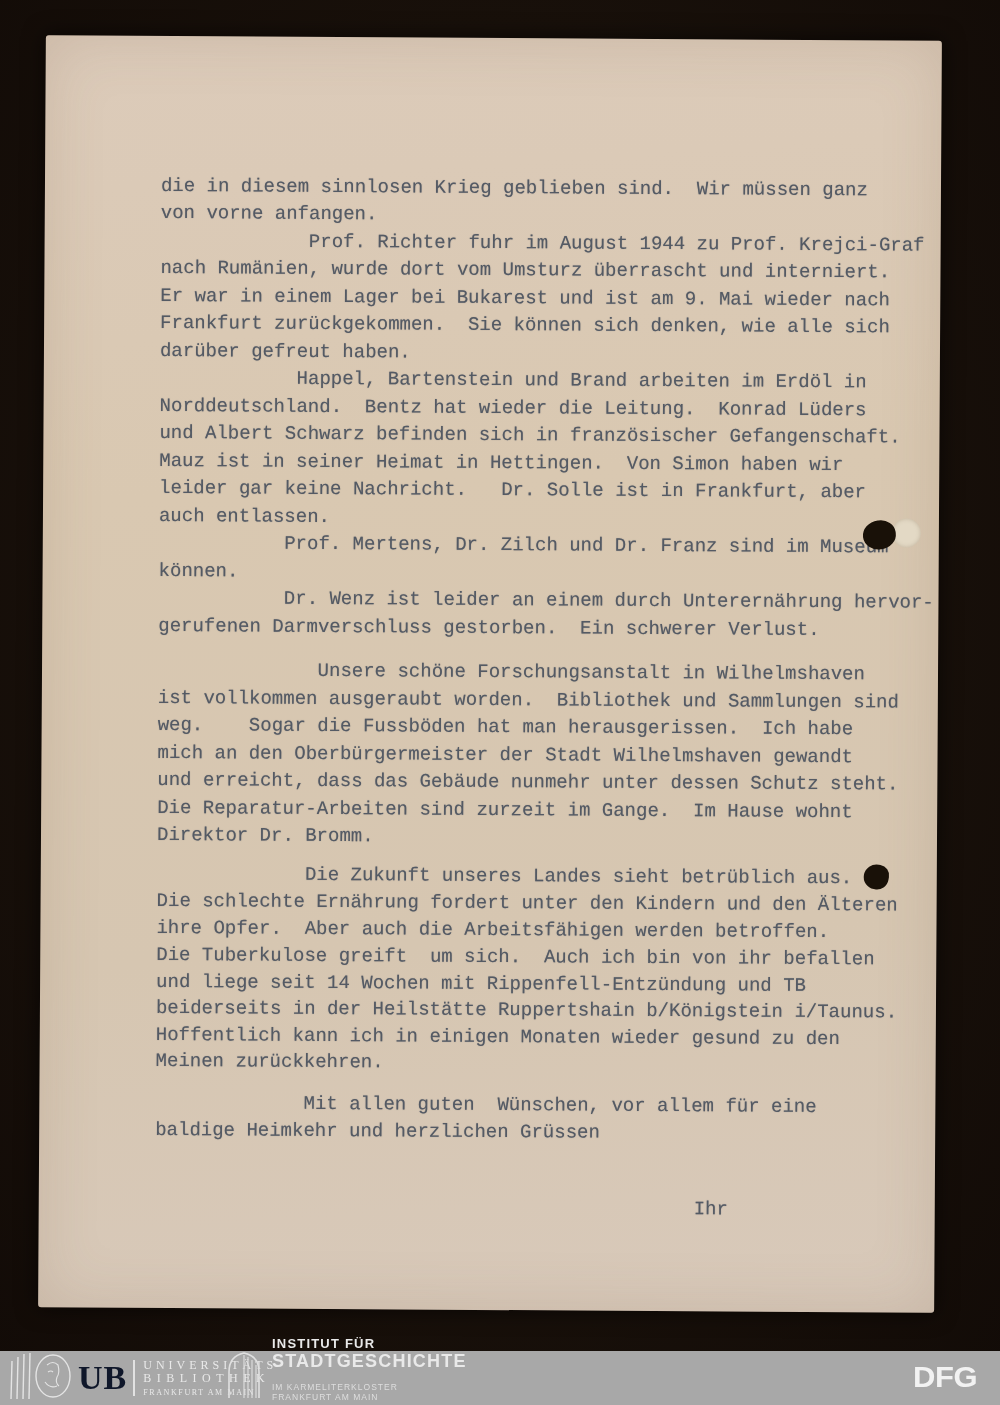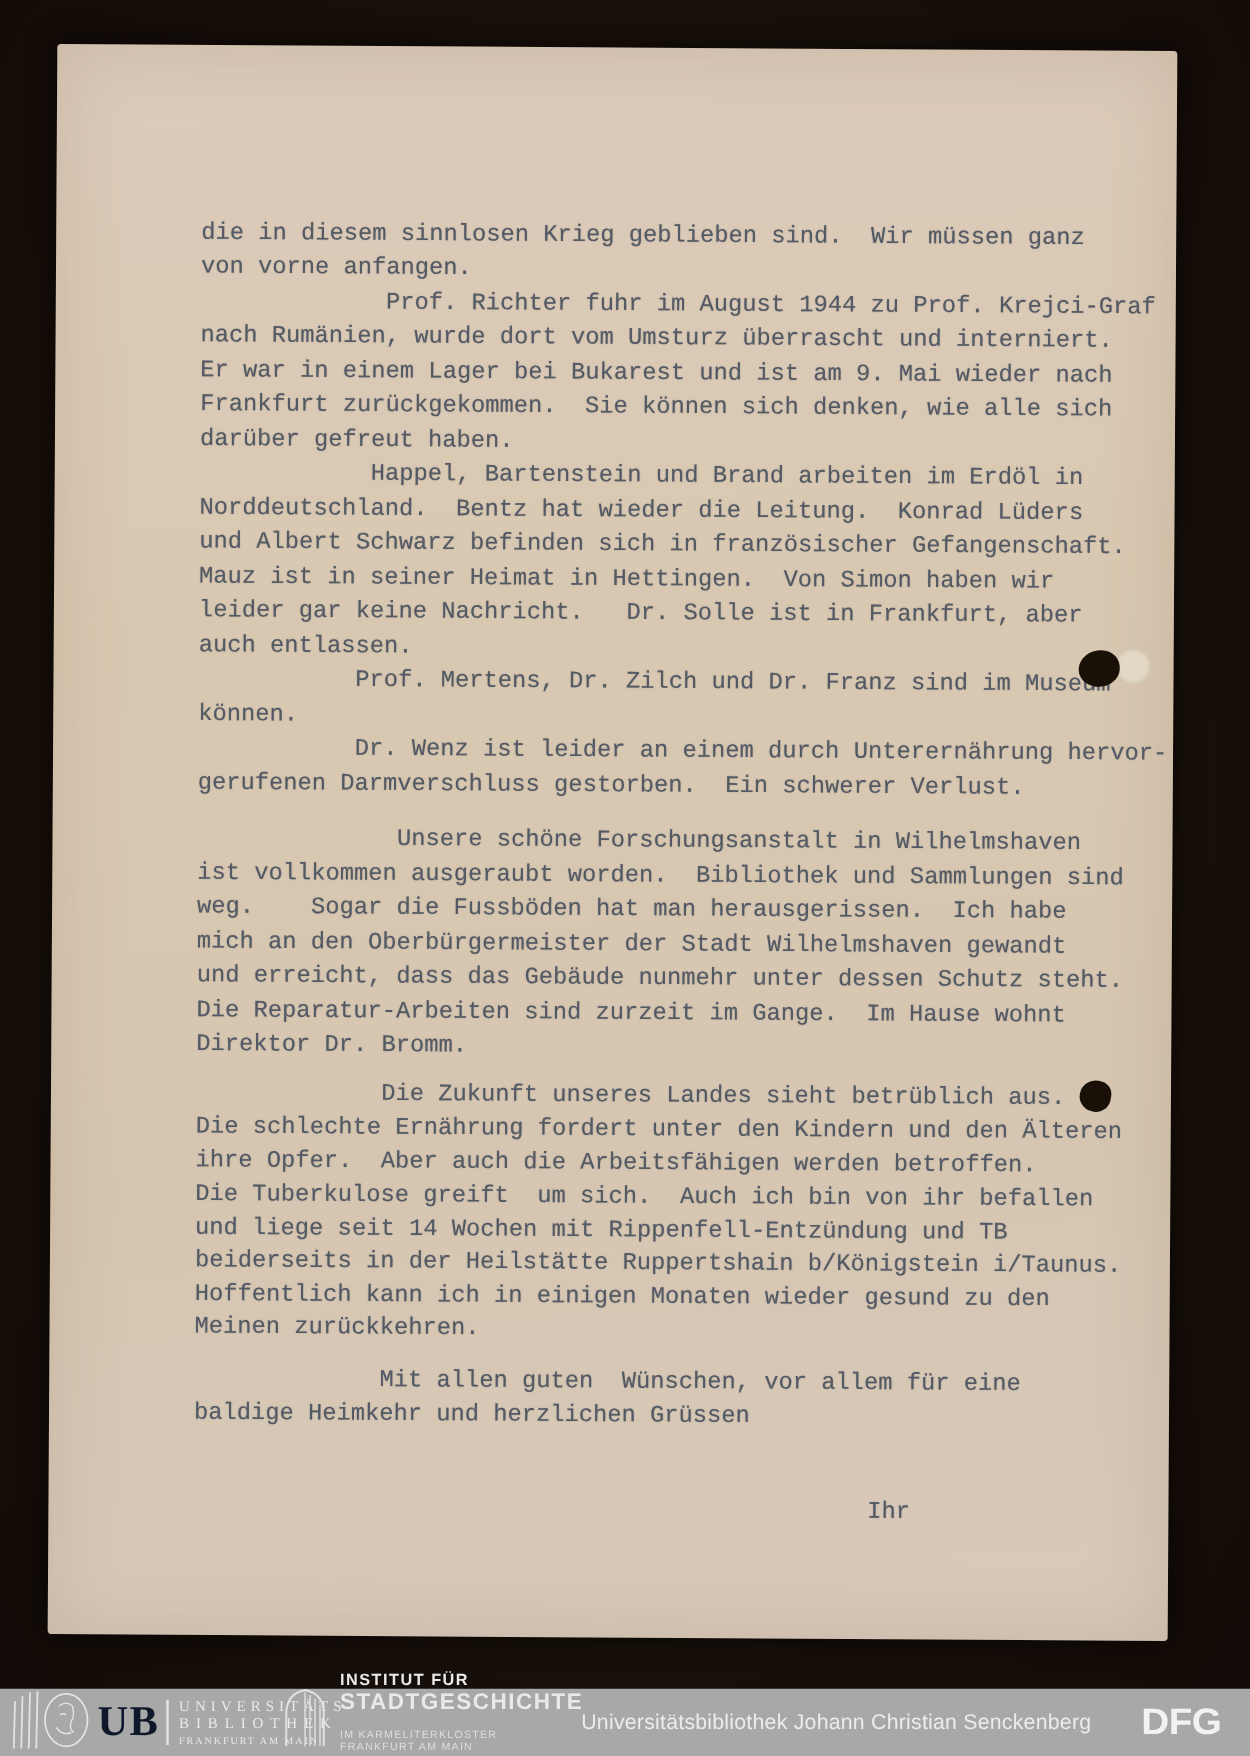--- a/index.html
+++ b/index.html
@@ -146,16 +146,15 @@
       </svg>
     </span>
     <span class="inst-text">
       <span class="l1">INSTITUT FÜR</span>
       <span class="l2">STADTGESCHICHTE</span>
       <span class="l3">IM KARMELITERKLOSTER</span>
       <span class="l4">FRANKFURT AM MAIN</span>
     </span>
   </div>
 
-  <div class="senckenberg">Universitätsbibliothek Johann Christian Senckenberg</div>
 
   <div class="dfg">DFG</div>
 </div>
 
 </body></html>

